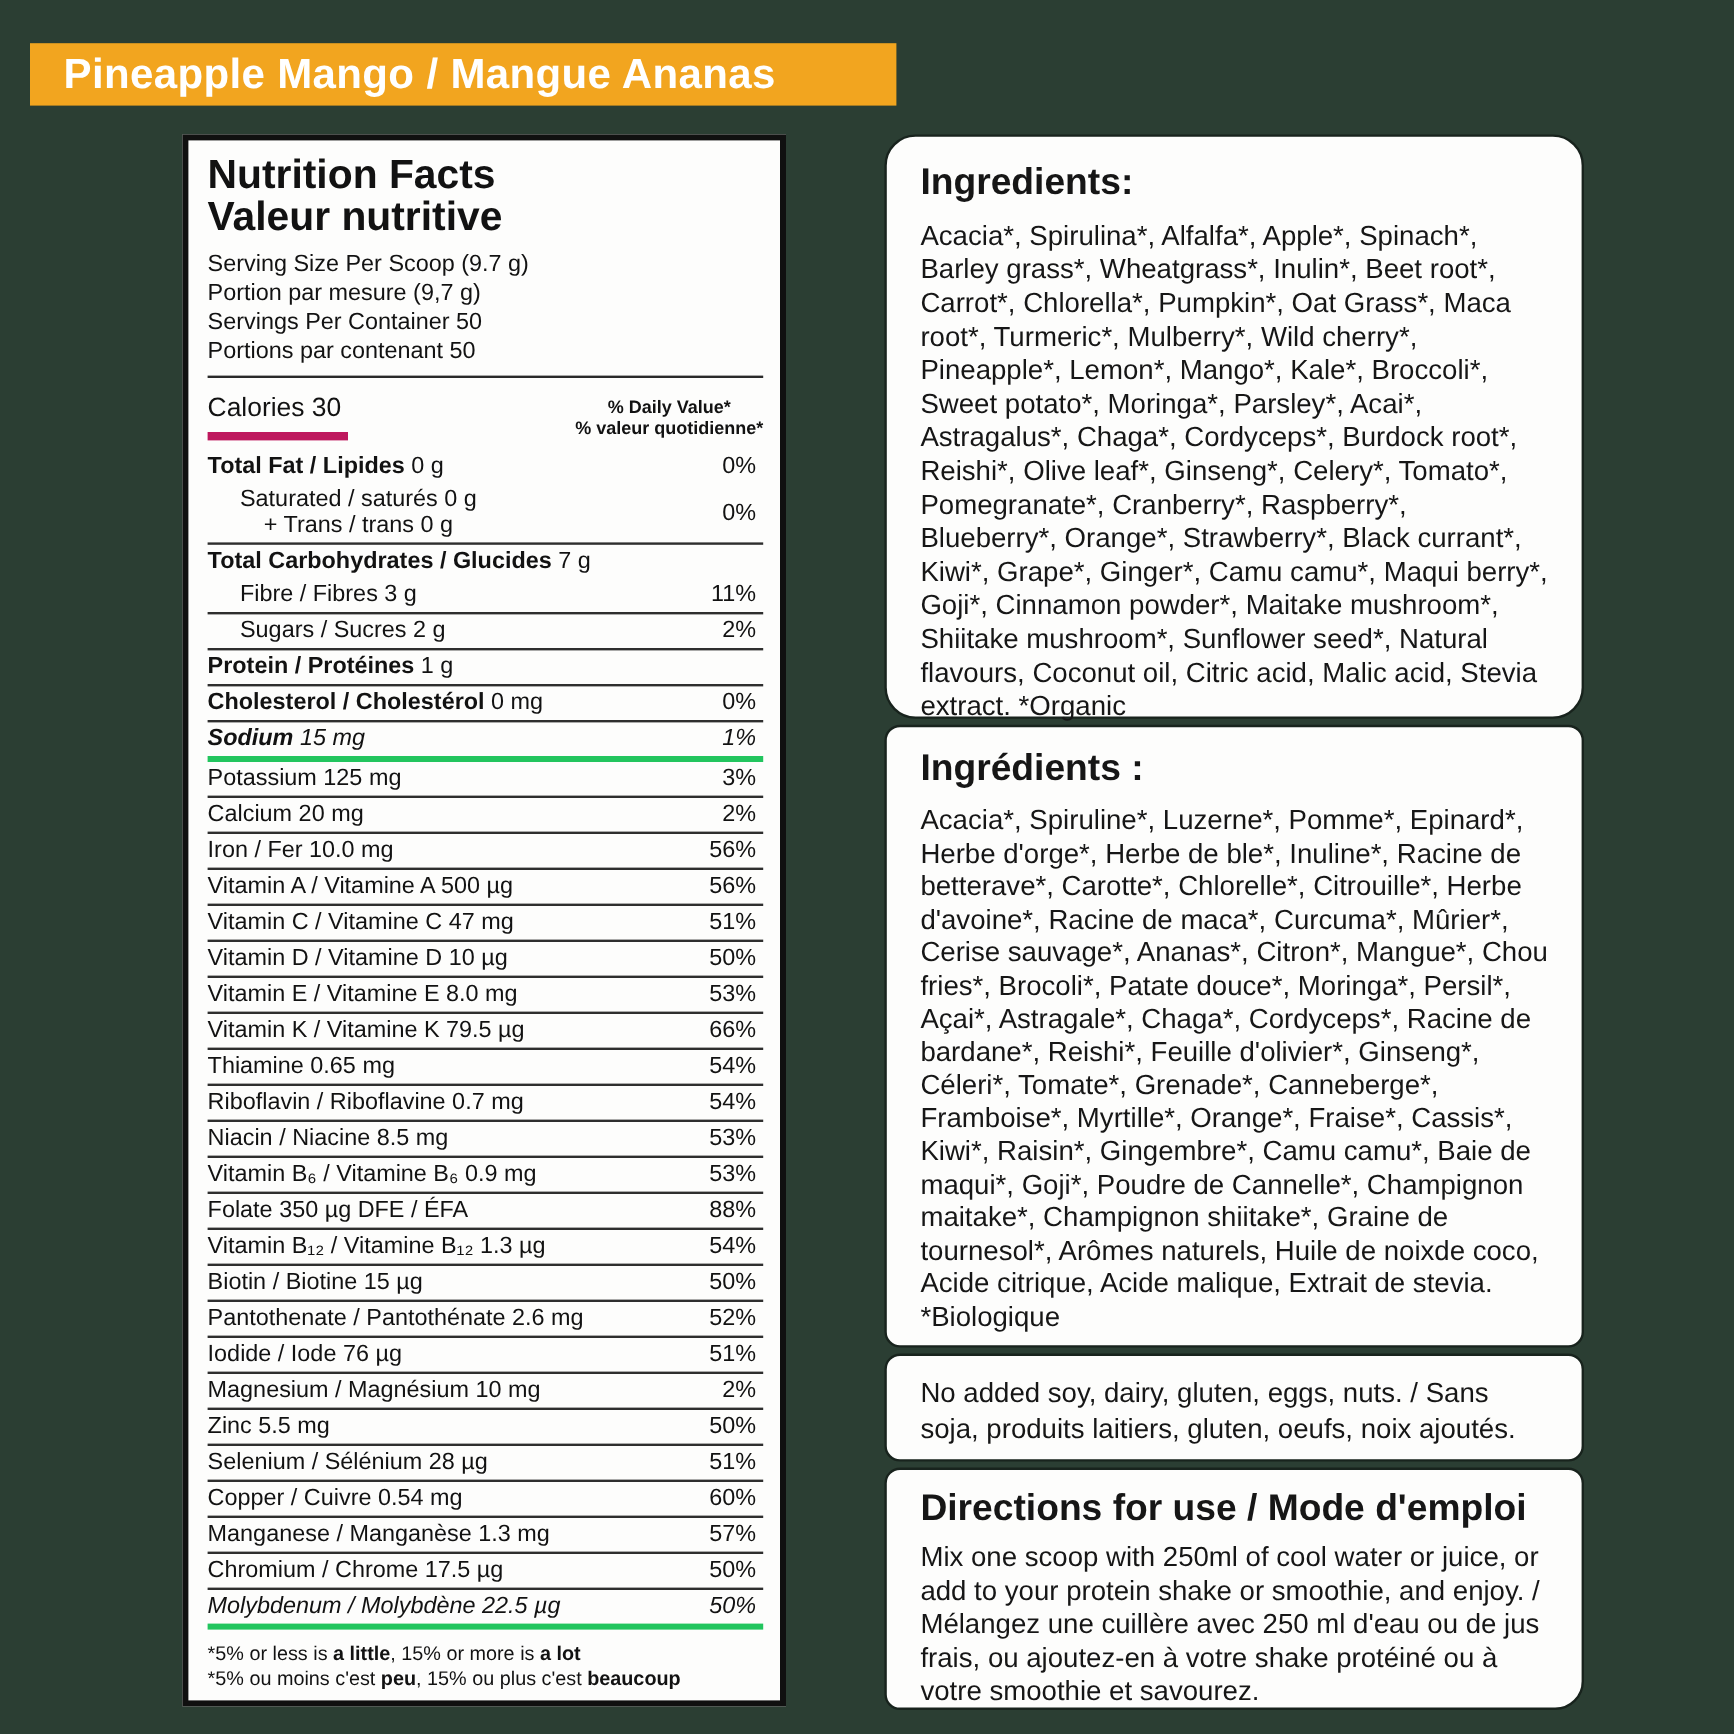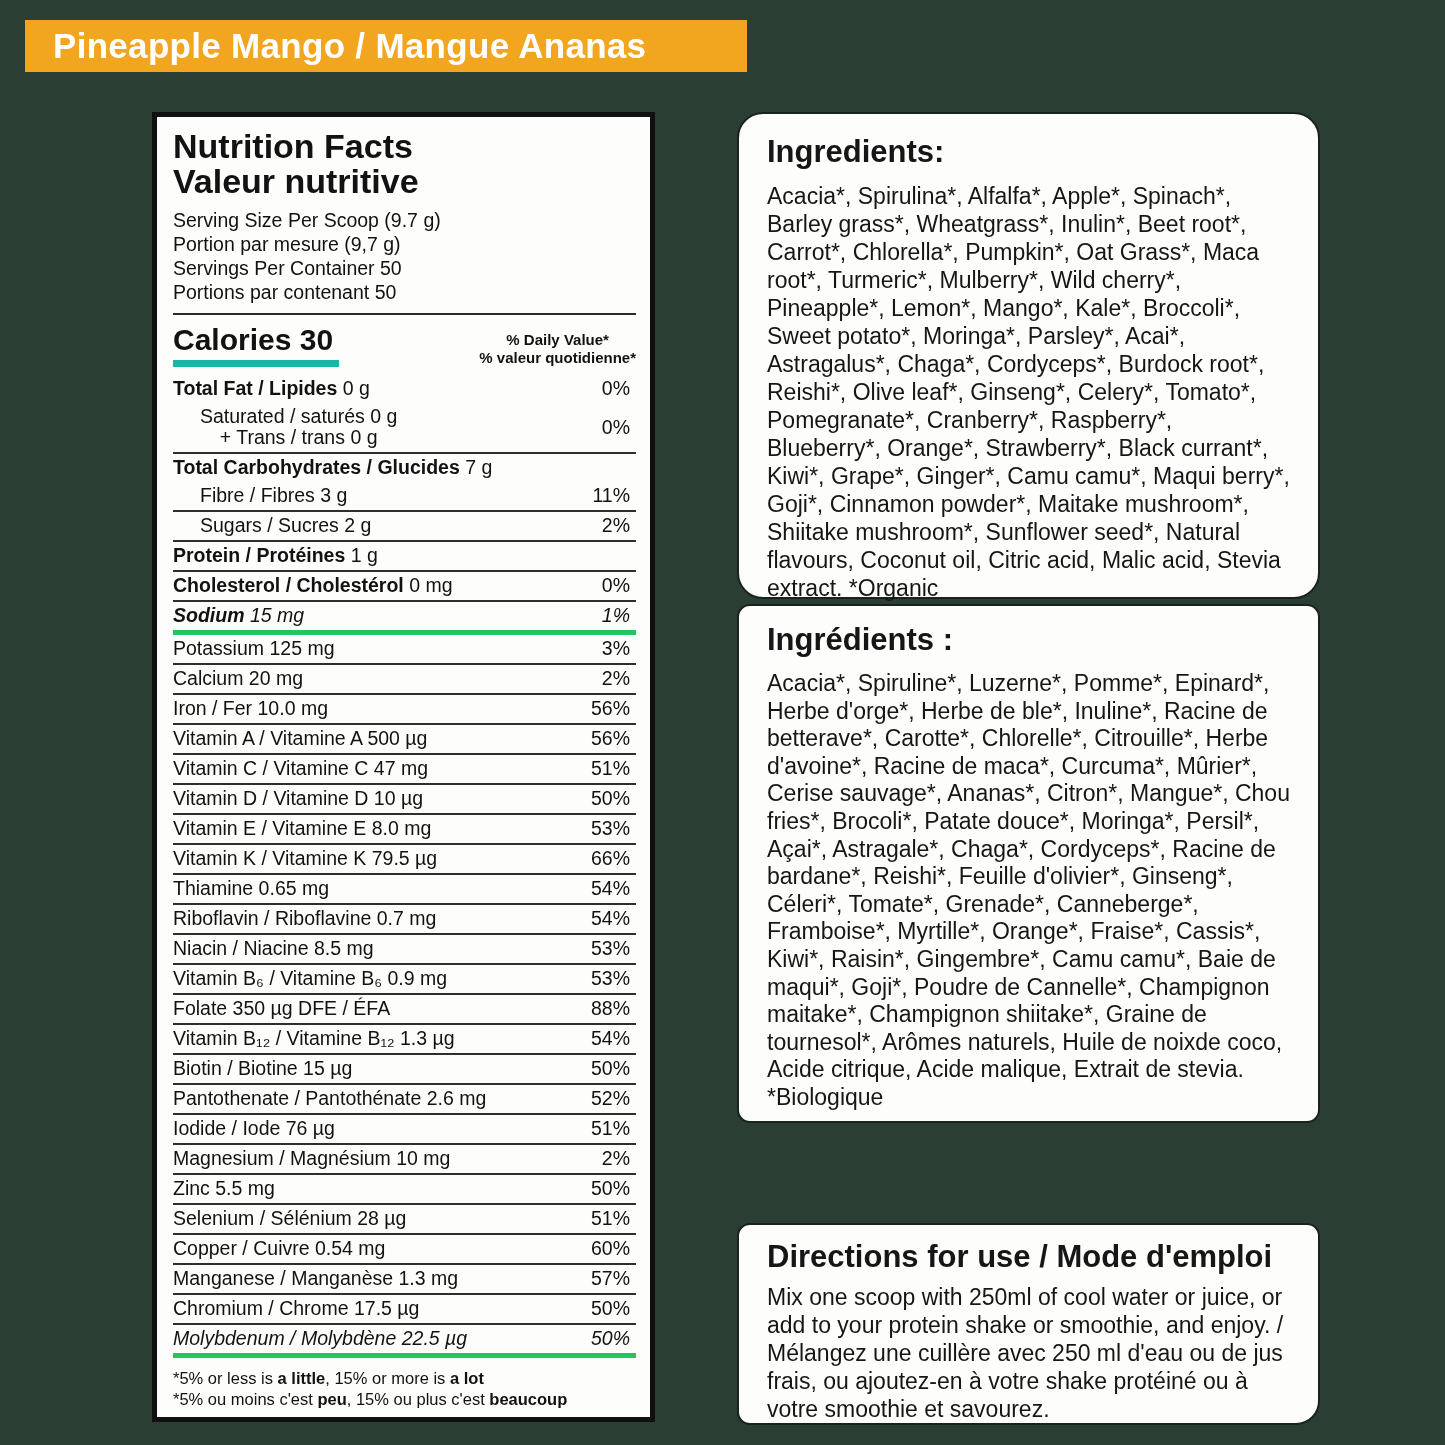--- a/index.html
+++ b/index.html
@@ -6,39 +6,39 @@
   body{
     width:1445px;height:1445px;overflow:hidden;
     background:#2b3e33;
     font-family:"Liberation Sans","DejaVu Sans",sans-serif;
     -webkit-font-smoothing:antialiased;
   }
   .page{position:relative;width:1445px;height:1445px;background:#2b3e33;}
 
   
   .banner{
-    position:absolute;left:25px;top:20px;width:722px;height:52px;
+    position:absolute;left:25px;top:36px;width:722px;height:52px;
     background:#f2a51f;display:flex;align-items:center;
     padding-left:28px;box-sizing:border-box;
   }
   .banner-label{color:#ffffff;font-weight:bold;font-size:35px;letter-spacing:.3px;white-space:nowrap;}
 
   
   .nf-panel{
     position:absolute;left:152px;top:112px;width:503px;height:1310px;
     background:#fdfdfc;border:5px solid #101010;box-sizing:border-box;
     padding:12px 14px 15px 16px;color:#121212;overflow:hidden;
   }
   .nf-title{font-size:34px;line-height:35px;margin:0;font-weight:bold;}
   .serving-block{font-size:19.5px;line-height:24px;margin-top:9px;}
   .rule{border:none;border-top:2px solid #2a2a2a;margin:9px 0 0;}
   .cal-row{display:flex;justify-content:space-between;align-items:flex-end;padding:9px 0 7px;}
   .calories{
-    font-size:30px;font-weight:bold;line-height:32px;
-    border-bottom:7px solid #14b8a6;padding:0 6px 4px 0;align-self:flex-start;
+    font-size:22px;font-weight:normal;line-height:32px;
+    border-bottom:7px solid #be185d;padding:0 6px 4px 0;align-self:flex-start;
   }
   .dv-head{text-align:center;font-size:15px;font-weight:bold;line-height:18px;}
   .nf-rows{margin-top:1px;}
   .row{
     display:flex;justify-content:space-between;align-items:center;
     font-size:19.5px;line-height:21px;padding:3px 0 4px;
     border-bottom:2px solid #2e2e2e;
   }
   .row.nosep{border-bottom:none;}
   .row.thick{border-bottom:5px solid #22c55e;font-style:italic;}
@@ -241,19 +241,22 @@
   <section class="rbox" id="box-ingredients-en">
     <h2>Ingredients:</h2>
     <p>Acacia*, Spirulina*, Alfalfa*, Apple*, Spinach*, Barley grass*, Wheatgrass*, Inulin*, Beet root*, Carrot*, Chlorella*, Pumpkin*, Oat Grass*, Maca root*, Turmeric*, Mulberry*, Wild cherry*, Pineapple*, Lemon*, Mango*, Kale*, Broccoli*, Sweet potato*, Moringa*, Parsley*, Acai*, Astragalus*, Chaga*, Cordyceps*, Burdock root*, Reishi*, Olive leaf*, Ginseng*, Celery*, Tomato*, Pomegranate*, Cranberry*, Raspberry*, Blueberry*, Orange*, Strawberry*, Black currant*, Kiwi*, Grape*, Ginger*, Camu camu*, Maqui berry*, Goji*, Cinnamon powder*, Maitake mushroom*, Shiitake mushroom*, Sunflower seed*, Natural flavours, Coconut oil, Citric acid, Malic acid, Stevia extract. *Organic</p>
   </section>
 
   <section class="rbox" id="box-ingredients-fr">
     <h2>Ingrédients :</h2>
     <p>Acacia*, Spiruline*, Luzerne*, Pomme*, Epinard*, Herbe d'orge*, Herbe de ble*, Inuline*, Racine de betterave*, Carotte*, Chlorelle*, Citrouille*, Herbe d'avoine*, Racine de maca*, Curcuma*, Mûrier*, Cerise sauvage*, Ananas*, Citron*, Mangue*, Chou fries*, Brocoli*, Patate douce*, Moringa*, Persil*, Açai*, Astragale*, Chaga*, Cordyceps*, Racine de bardane*, Reishi*, Feuille d'olivier*, Ginseng*, Céleri*, Tomate*, Grenade*, Canneberge*, Framboise*, Myrtille*, Orange*, Fraise*, Cassis*, Kiwi*, Raisin*, Gingembre*, Camu camu*, Baie de maqui*, Goji*, Poudre de Cannelle*, Champignon maitake*, Champignon shiitake*, Graine de tournesol*, Arômes naturels, Huile de noixde coco, Acide citrique, Acide malique, Extrait de stevia. *Biologique</p>
   </section>
 
+  <section class="rbox" id="box-allergen">
+    <p>No added soy, dairy, gluten, eggs, nuts. / Sans soja, produits laitiers, gluten, oeufs, noix ajoutés.</p>
+  </section>
 
   <section class="rbox" id="box-directions">
     <h2>Directions for use / Mode d'emploi</h2>
     <p>Mix one scoop with 250ml of cool water or juice, or add to your protein shake or smoothie, and enjoy. / Mélangez une cuillère avec 250 ml d'eau ou de jus frais, ou ajoutez-en à votre shake protéiné ou à votre smoothie et savourez.</p>
   </section>
 
 </div>
 
 </body></html>

